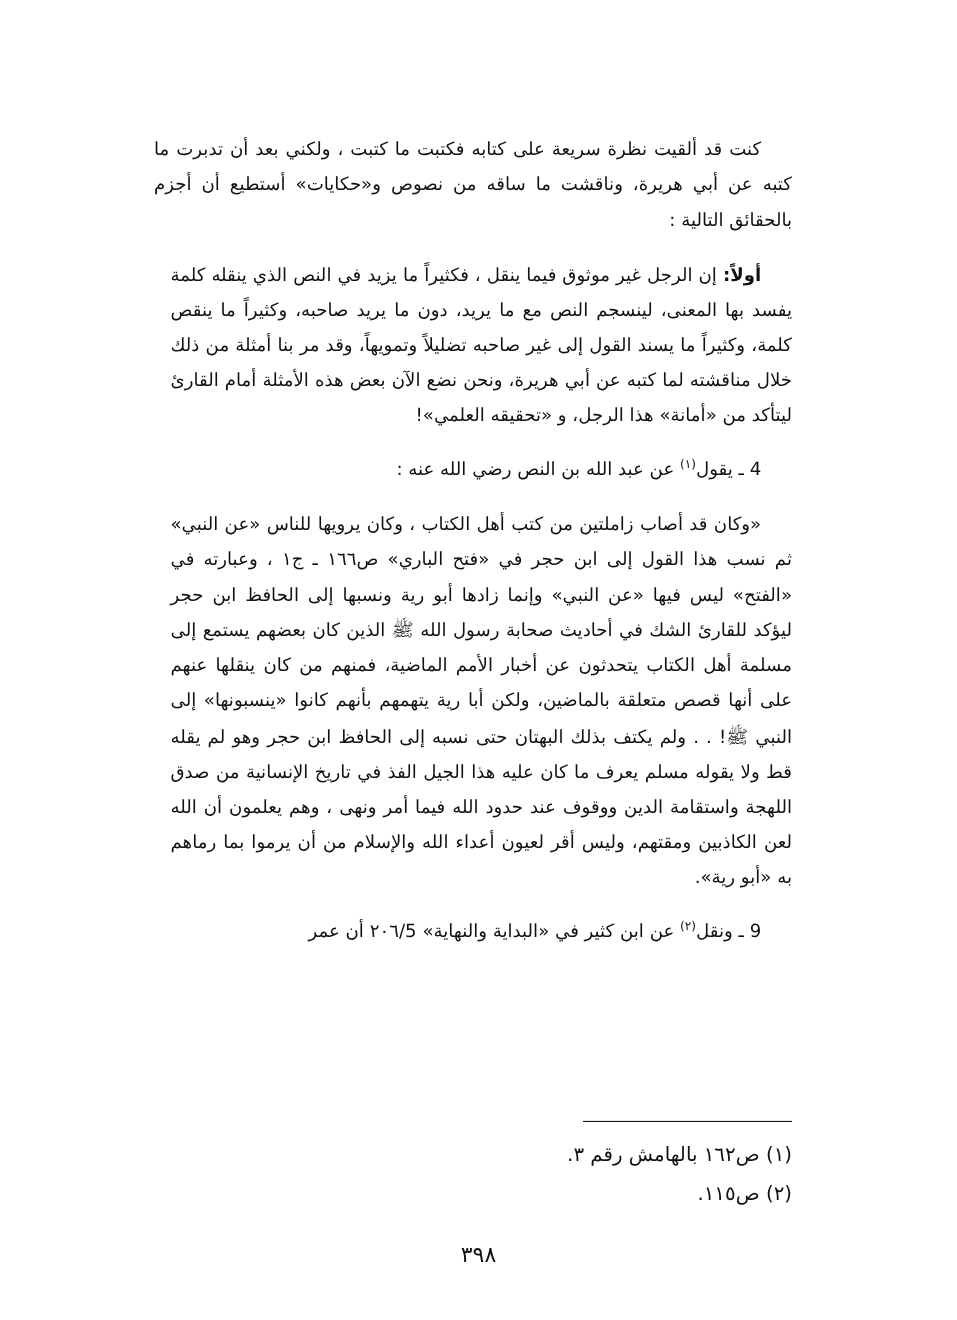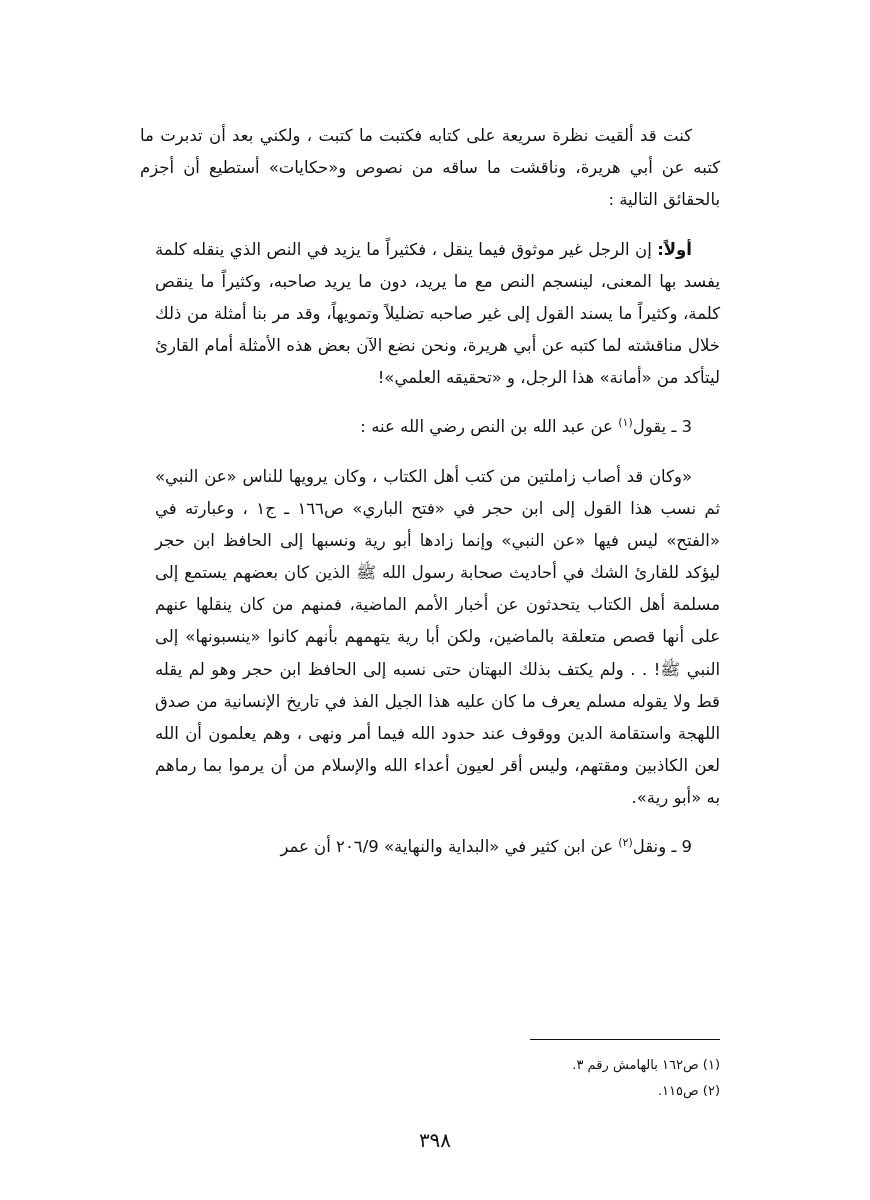--- a/index.html
+++ b/index.html
@@ -59,21 +59,21 @@
   }
   .footnote-rule {
     width: 190px;
     height: 1px;
     background: #111111;
     margin: 0 0 12px auto;
     margin-right: 0;
     margin-left: auto;
   }
   .footnote-line {
-    font-size: 13px;
+    font-size: 18px;
     line-height: 2.0;
     text-align: right;
     direction: rtl;
   }
   .page-number {
     position: absolute;
     bottom: 48px;
     left: 0;
     right: 0;
     text-align: center;
@@ -89,29 +89,29 @@
 
     <p class="indent">
       <span>كنت قد ألقيت نظرة سريعة على كتابه فكتبت ما كتبت ، ولكني بعد أن تدبرت ما كتبه عن أبي هريرة، وناقشت ما ساقه من نصوص و«حكايات» أستطيع أن أجزم بالحقائق التالية :</span>
     </p>
 
     <p class="indent para-gap">
       <span class="bold">أولاً:</span><span> إن الرجل غير موثوق فيما ينقل ، فكثيراً ما يزيد في النص الذي ينقله كلمة يفسد بها المعنى، لينسجم النص مع ما يريد، دون ما يريد صاحبه، وكثيراً ما ينقص كلمة، وكثيراً ما يسند القول إلى غير صاحبه تضليلاً وتمويهاً، وقد مر بنا أمثلة من ذلك خلال مناقشته لما كتبه عن أبي هريرة، ونحن نضع الآن بعض هذه الأمثلة أمام القارئ ليتأكد من «أمانة» هذا الرجل، و «تحقيقه العلمي»!</span>
     </p>
 
     <p class="indent para-gap">
-      <span>3 ـ يقول</span><span class="sup">(١)</span><span> عن عبد الله بن النص رضي الله عنه :</span>
+      <span>4 ـ يقول</span><span class="sup">(١)</span><span> عن عبد الله بن النص رضي الله عنه :</span>
     </p>
 
     <p class="indent para-gap">
       <span>«وكان قد أصاب زاملتين من كتب أهل الكتاب ، وكان يرويها للناس «عن النبي» ثم نسب هذا القول إلى ابن حجر في «فتح الباري» ص١٦٦ ـ ج١ ، وعبارته في «الفتح» ليس فيها «عن النبي» وإنما زادها أبو رية ونسبها إلى الحافظ ابن حجر ليؤكد للقارئ الشك في أحاديث صحابة رسول الله ﷺ الذين كان بعضهم يستمع إلى مسلمة أهل الكتاب يتحدثون عن أخبار الأمم الماضية، فمنهم من كان ينقلها عنهم على أنها قصص متعلقة بالماضين، ولكن أبا رية يتهمهم بأنهم كانوا «ينسبونها» إلى النبي ﷺ! . . ولم يكتف بذلك البهتان حتى نسبه إلى الحافظ ابن حجر وهو لم يقله قط ولا يقوله مسلم يعرف ما كان عليه هذا الجيل الفذ في تاريخ الإنسانية من صدق اللهجة واستقامة الدين ووقوف عند حدود الله فيما أمر ونهى ، وهم يعلمون أن الله لعن الكاذبين ومقتهم، وليس أقر لعيون أعداء الله والإسلام من أن يرموا بما رماهم به «أبو رية».</span>
     </p>
 
     <p class="indent para-gap">
-      <span>9 ـ ونقل</span><span class="sup">(٢)</span><span> عن ابن كثير في «البداية والنهاية» ٢٠٦/9 أن عمر</span>
+      <span>9 ـ ونقل</span><span class="sup">(٢)</span><span> عن ابن كثير في «البداية والنهاية» ٢٠٦/5 أن عمر</span>
     </p>
 
   </div>
 
   <div class="footnote-area">
     <div class="footnote-rule"></div>
     <div class="footnote-line">
       <span>(١)</span>
       <span>ص١٦٢ بالهامش رقم ٣.</span>
     </div>

